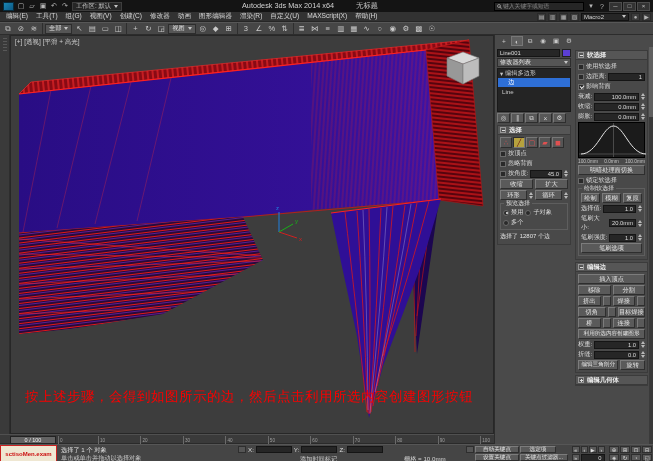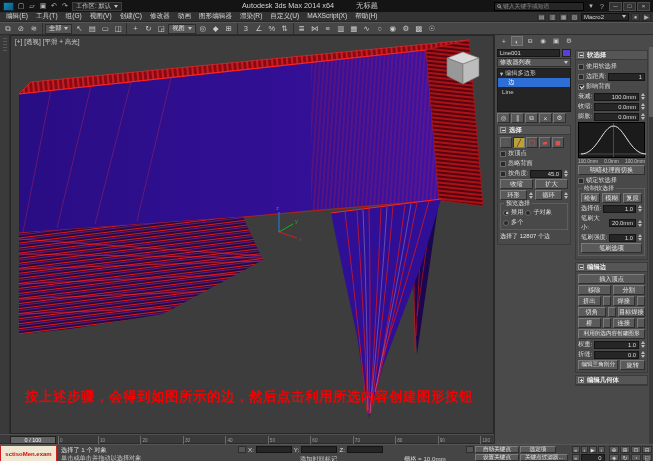--- a/index.html
+++ b/index.html
@@ -55,21 +55,21 @@
   
   #left-strip { position:absolute; left:0; top:35px; width:10px; height:399px; background:#3a3a3a;
     border-right:1px solid #2d2d2d; }
   .grip { width:4px; height:14px; margin:3px auto; background:repeating-linear-gradient(
     to bottom,#585858 0 1px,transparent 1px 3px); }
   #viewport { position:absolute; left:10px; top:35px; width:484px; height:399px;
     background:#3d3d3d; border:1px solid #272727; overflow:hidden; }
   #vp-label { position:absolute; left:4px; top:2px; font-size:6.5px; color:#cfcfcf; z-index:3; }
   #viewcube { position:absolute; right:8px; top:10px; z-index:3; }
   #annotation { position:absolute; left:14px; top:352px; z-index:4; font-size:13.5px;
-    font-weight:bold; color:#f80000; white-space:nowrap; letter-spacing:0.5px; }
+    font-weight:normal; color:#f80000; white-space:nowrap; letter-spacing:0.5px; }
   
   #panel { position:absolute; left:494px; top:35px; width:159px; height:409px; background:#4a4a4a;
     border-left:1px solid #2c2c2c; }
   #panel-scroll { position:absolute; right:0; top:12px; bottom:0; width:4px; background:#3a3a3a; }
   #panel-scroll .thumb { width:4px; height:70px; background:#606060; }
   #panel-tabs { height:12px; display:flex; gap:1px; align-items:center; padding:1px 3px; }
   .ptab { width:12px; height:10px; font-size:6.5px; color:#c8c8c8; display:flex;
     align-items:center; justify-content:center; }
   .ptab[data-active="true"] { background:#5f5f5f; border:1px solid #777; }
   #panel-cols { display:flex; height:397px; }

